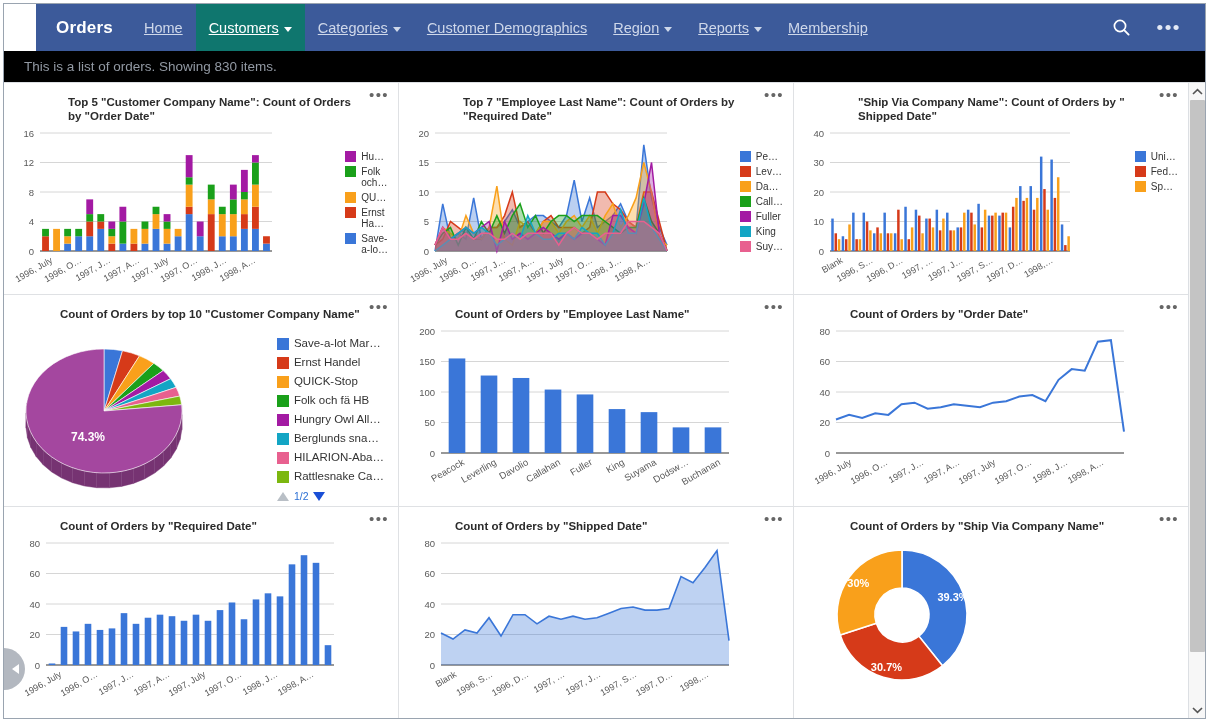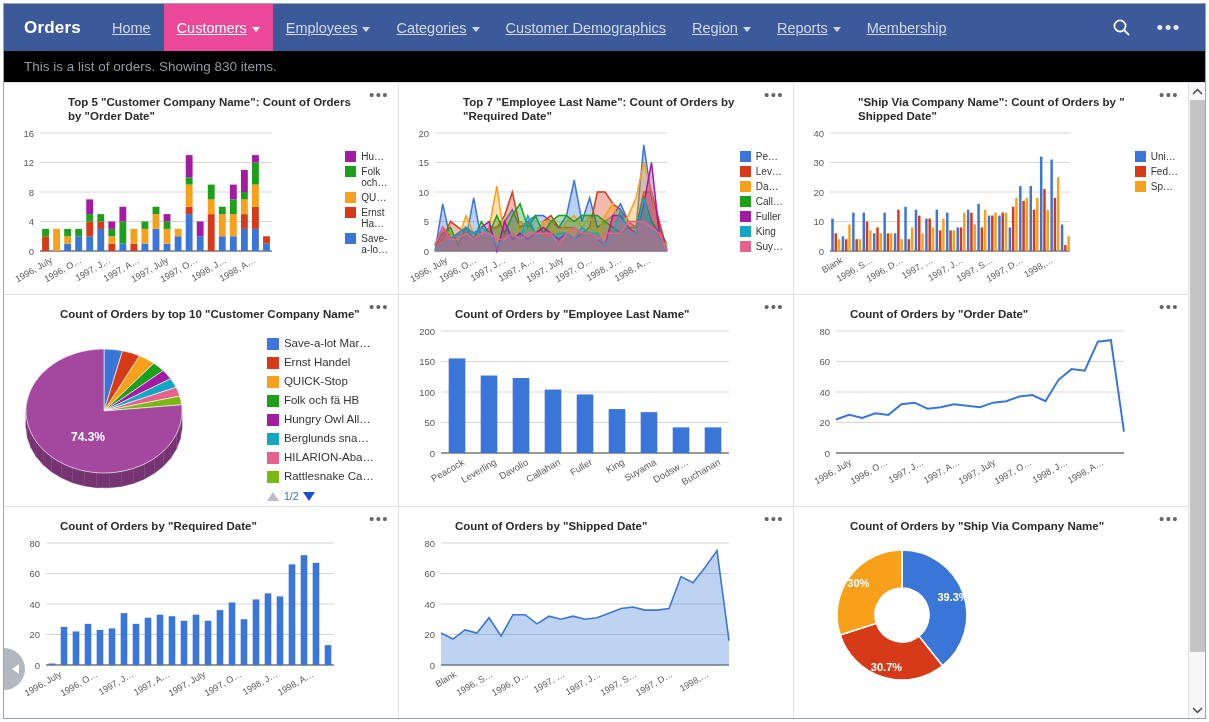--- a/index.html
+++ b/index.html
@@ -9,33 +9,33 @@
     background:#ffffff;
     -webkit-font-smoothing:antialiased;
   }
   .app-frame{
     position:absolute;left:3px;top:3px;width:1203px;height:716px;
     border:1px solid #9aa4b0;background:#fff;box-sizing:border-box;overflow:hidden;
   }
   
   .navbar{
     height:47px;background:#3c5a9a;display:flex;align-items:center;
-    position:relative;box-sizing:border-box;
+    position:relative;box-sizing:border-box;margin-left:32px;
   }
   .brand{
     color:#fff;font-weight:bold;font-size:17px;padding:0 18px 0 20px;
     letter-spacing:.2px;line-height:47px;
   }
   .nav-items{display:flex;align-items:stretch;height:47px;flex:1;}
   .nav-item{
     display:flex;align-items:center;gap:5px;
     padding:0 13px;color:#cfd8ea;font-size:14.5px;height:47px;
     cursor:pointer;white-space:nowrap;box-sizing:border-box;text-decoration:underline;
   }
-  .nav-item.active{background:#ec4899;color:#ffffff;}
+  .nav-item.active{background:#0f766e;color:#ffffff;}
   .caret{
     width:0;height:0;border-left:4px solid transparent;border-right:4px solid transparent;
     border-top:5px solid currentColor;display:inline-block;margin-top:3px;
   }
   .nav-right{display:flex;align-items:center;gap:26px;padding-right:24px;}
   .icon-btn{cursor:pointer;display:flex;align-items:center;justify-content:center;}
   .dots-nav{color:#e3e9f5;font-size:19px;letter-spacing:1.5px;line-height:10px;}
   
   .infobar{
     height:32px;background:#000000;border-bottom:1px solid #dcdfe3;
@@ -70,21 +70,21 @@
   .legend{position:absolute;top:0;right:2px;font-size:10px;color:#333;}
   .leg-row{display:flex;align-items:flex-start;gap:5px;margin-bottom:4px;line-height:11px;}
   .leg-sw{width:11px;height:11px;flex:0 0 11px;margin-top:0px;}
   .leg-tx{white-space:pre-line;}
   .pager{display:flex;align-items:center;gap:5px;margin-top:7px;font-size:10.5px;color:#2b6fd4;}
   .tri{width:0;height:0;border-left:6px solid transparent;border-right:6px solid transparent;cursor:pointer;}
   .tri-up{border-bottom:9px solid #b9bfc6;}
   .tri-dn{border-top:9px solid #1a4fd6;}
   
   .legend-right{
-    position:absolute;right:16px;top:14px;font-size:11.5px;color:#333;
+    position:absolute;right:6px;top:14px;font-size:11.5px;color:#333;
   }
   .legend-right .leg-row{margin-bottom:6px;line-height:13px;}
   .legend-right .leg-sw{width:12px;height:12px;flex:0 0 12px;margin-top:1px;}
   
   .scrollbar{
     width:17px;background:#f7f7f7;border-left:1px solid #dcdfe3;
     display:flex;flex-direction:column;align-items:center;
     position:relative;box-sizing:border-box;
   }
   .sb-arrow{
@@ -114,24 +114,20 @@
 <div class="app-frame">
 
   <div class="navbar">
     <div class="brand">Orders</div>
     <div class="nav-items">
       <div class="nav-item">
         <span>Home</span>
       </div>
       <div class="nav-item active">
         <span>Customers</span>
-        <span class="caret"></span>
-      </div>
-      <div class="nav-item">
-        <span>Employees</span>
         <span class="caret"></span>
       </div>
       <div class="nav-item">
         <span>Categories</span>
         <span class="caret"></span>
       </div>
       <div class="nav-item">
         <span>Customer Demographics</span>
       </div>
       <div class="nav-item">

